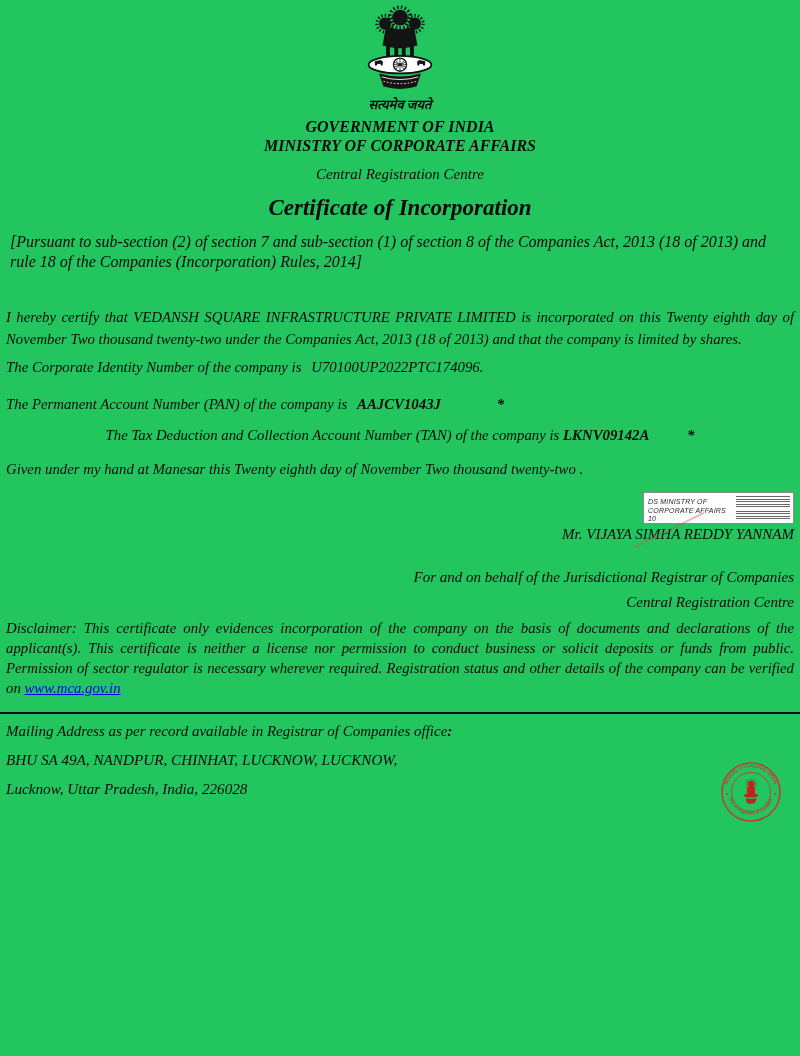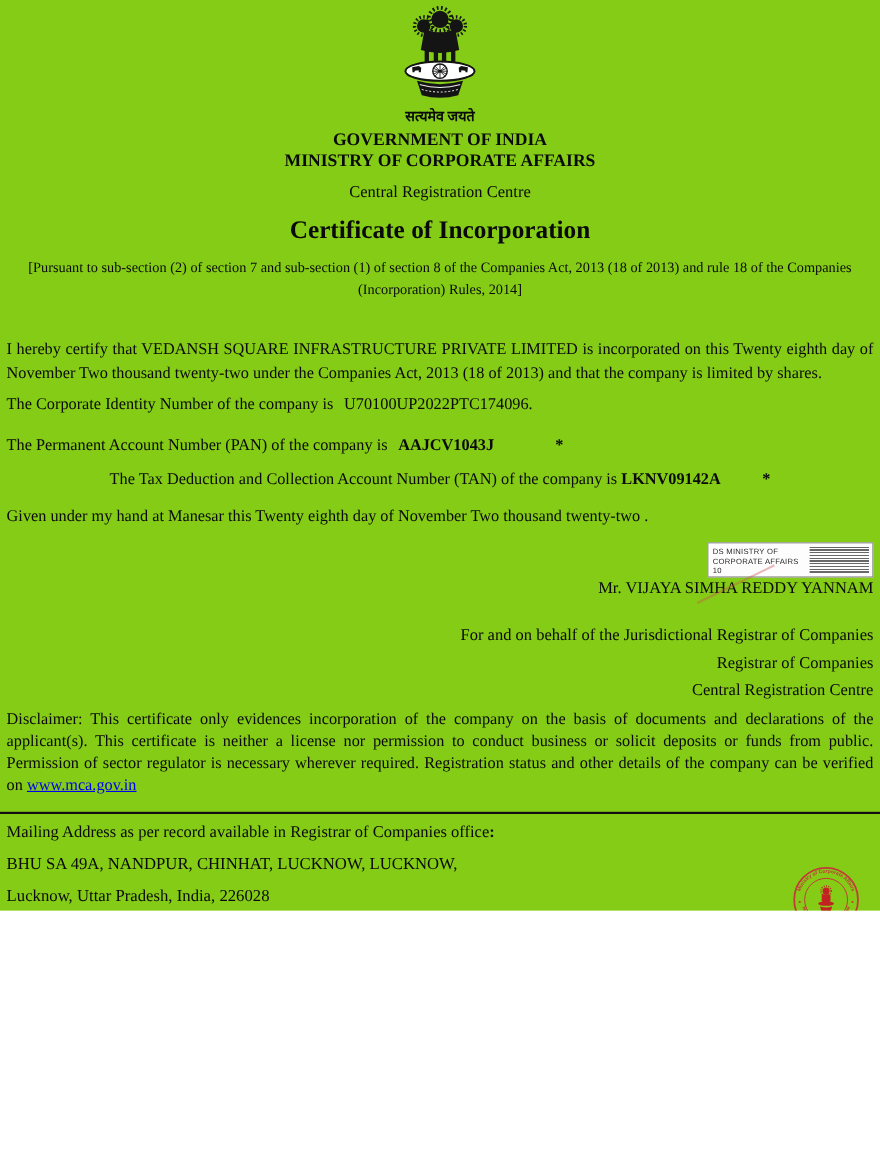--- a/index.html
+++ b/index.html
@@ -1,36 +1,37 @@
 <!DOCTYPE html>
 <html><head>
 <meta charset="utf-8">
 <style>
   * { margin: 0; padding: 0; box-sizing: border-box; }
   html, body { background: #ffffff; }
   .page {
     position: relative;
     width: 800px;
-    height: 828px;
-    background: #84cc16;
+    height: 1056px;
+    background: #22c55e;
     color: #0a0a0a;
     font-family: "Liberation Serif", serif;
     padding: 0 6px;
     overflow: hidden;
+    font-style: italic;
   }
 
   .emblem-wrap { text-align: center; padding-top: 5px; }
   .emblem-wrap svg { display: inline-block; }
   .motto { font-size: 13px; font-weight: bold; line-height: 16px; font-family: "Liberation Serif", "DejaVu Sans", serif; }
 
   .gov-line { margin-top: 4px; font-size: 16px; font-weight: bold; line-height: 19px; text-align: center; }
   .gov-line2 { font-size: 16px; font-weight: bold; line-height: 19px; text-align: center; }
   .centre-line { margin-top: 10px; font-size: 15px; line-height: 18px; text-align: center; }
   .doc-title { margin-top: 11px; font-size: 23px; font-weight: bold; line-height: 27px; text-align: center; }
-  .pursuant { margin-top: 11px; font-size: 13px; line-height: 20px; text-align: center; padding: 0 4px; }
+  .pursuant { margin-top: 11px; font-size: 16px; line-height: 20px; padding: 0 4px; }
 
   .para { font-size: 14.8px; line-height: 21.5px; }
   .certify { margin-top: 35px; text-align: justify; }
   .cin-line { margin-top: 7px; }
   .pan-line { margin-top: 15px; }
   .tan-line { margin-top: 10px; text-align: center; }
   .given-line { margin-top: 12px; }
   .bold { font-weight: bold; }
   .val-gap { margin-left: 6px; }
   .ast-pan { margin-left: 52px; font-weight: bold; }
@@ -171,21 +172,20 @@
     <div class="stamp">
       <div class="stamp-watermark"></div>
       <div class="stamp-label">DS MINISTRY OF CORPORATE AFFAIRS 10</div>
       <div class="stamp-fineprint"></div>
     </div>
   </div>
 
   <div class="sig-block">
     <div>Mr. VIJAYA SIMHA REDDY YANNAM</div>
     <div class="sig-behalf">For and on behalf of the Jurisdictional Registrar of Companies</div>
-    <div class="sig-line">Registrar of Companies</div>
     <div class="sig-line">Central Registration Centre</div>
   </div>
 
   <p class="disclaimer">
     <span>Disclaimer: This certificate only evidences incorporation of the company on the basis of documents and declarations of the applicant(s). This certificate is neither a license nor permission to conduct business or solicit deposits or funds from public. Permission of sector regulator is necessary wherever required. Registration status and other details of the company can be verified on </span><a class="mca-link">www.mca.gov.in</a>
   </p>
 
   <hr class="rule">
 
   <section class="mailing">

